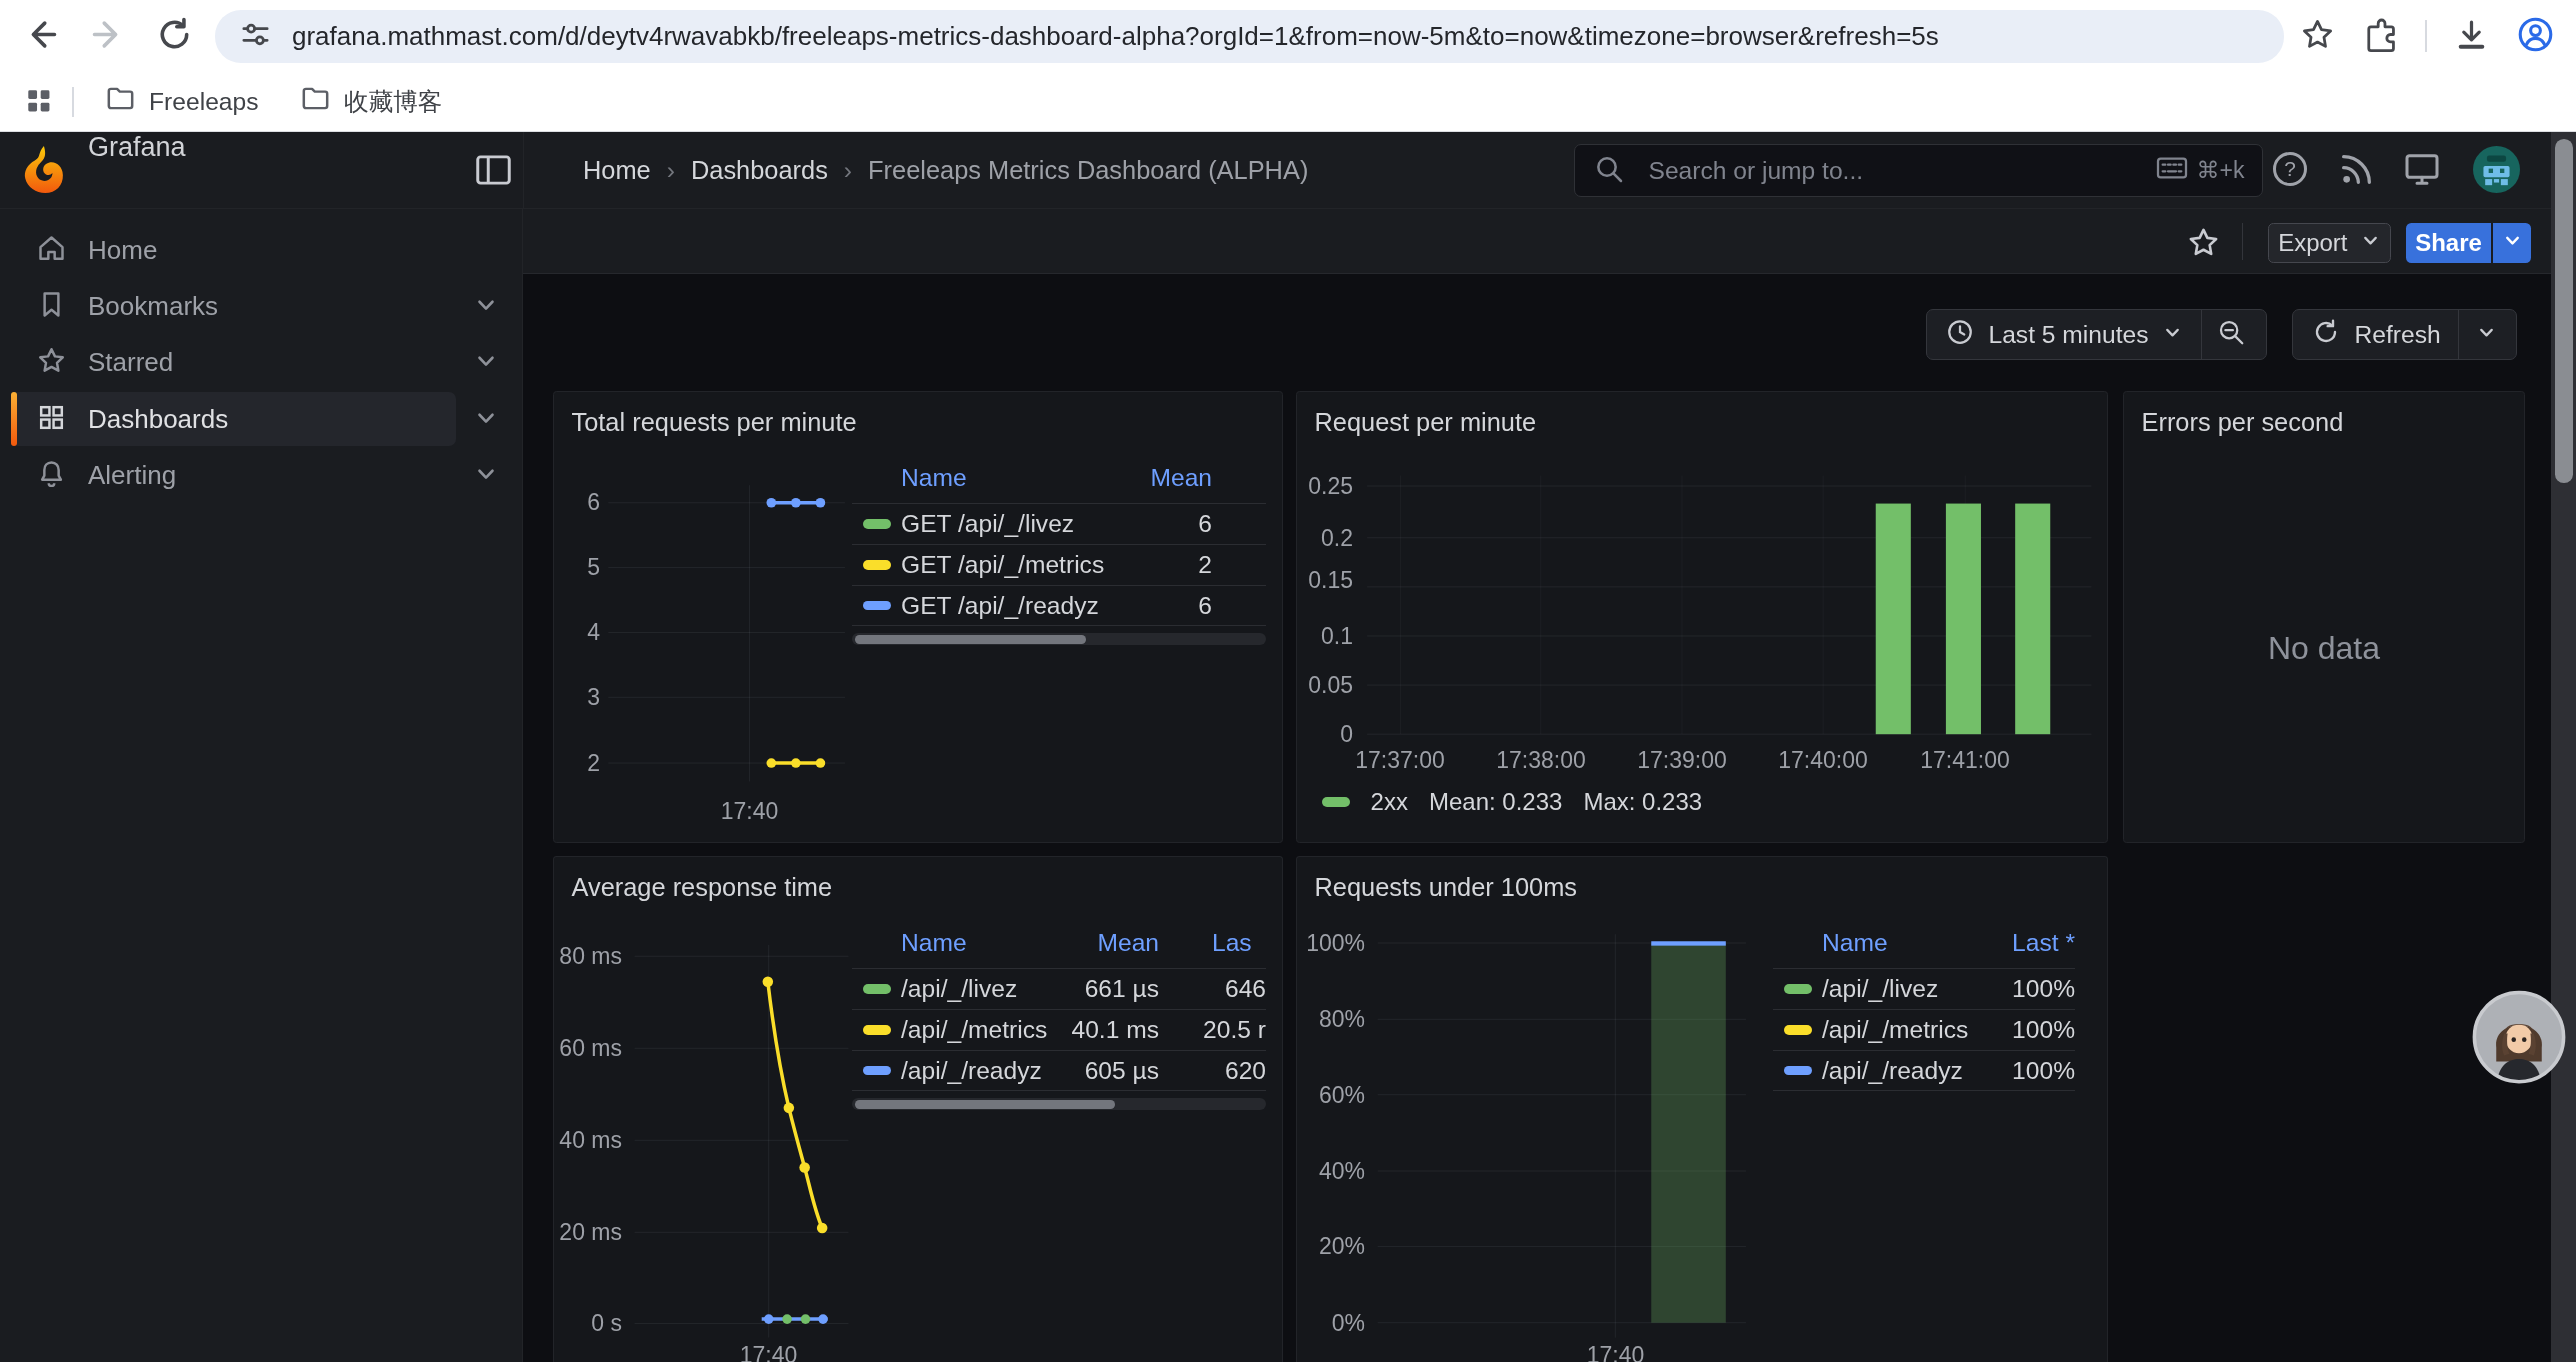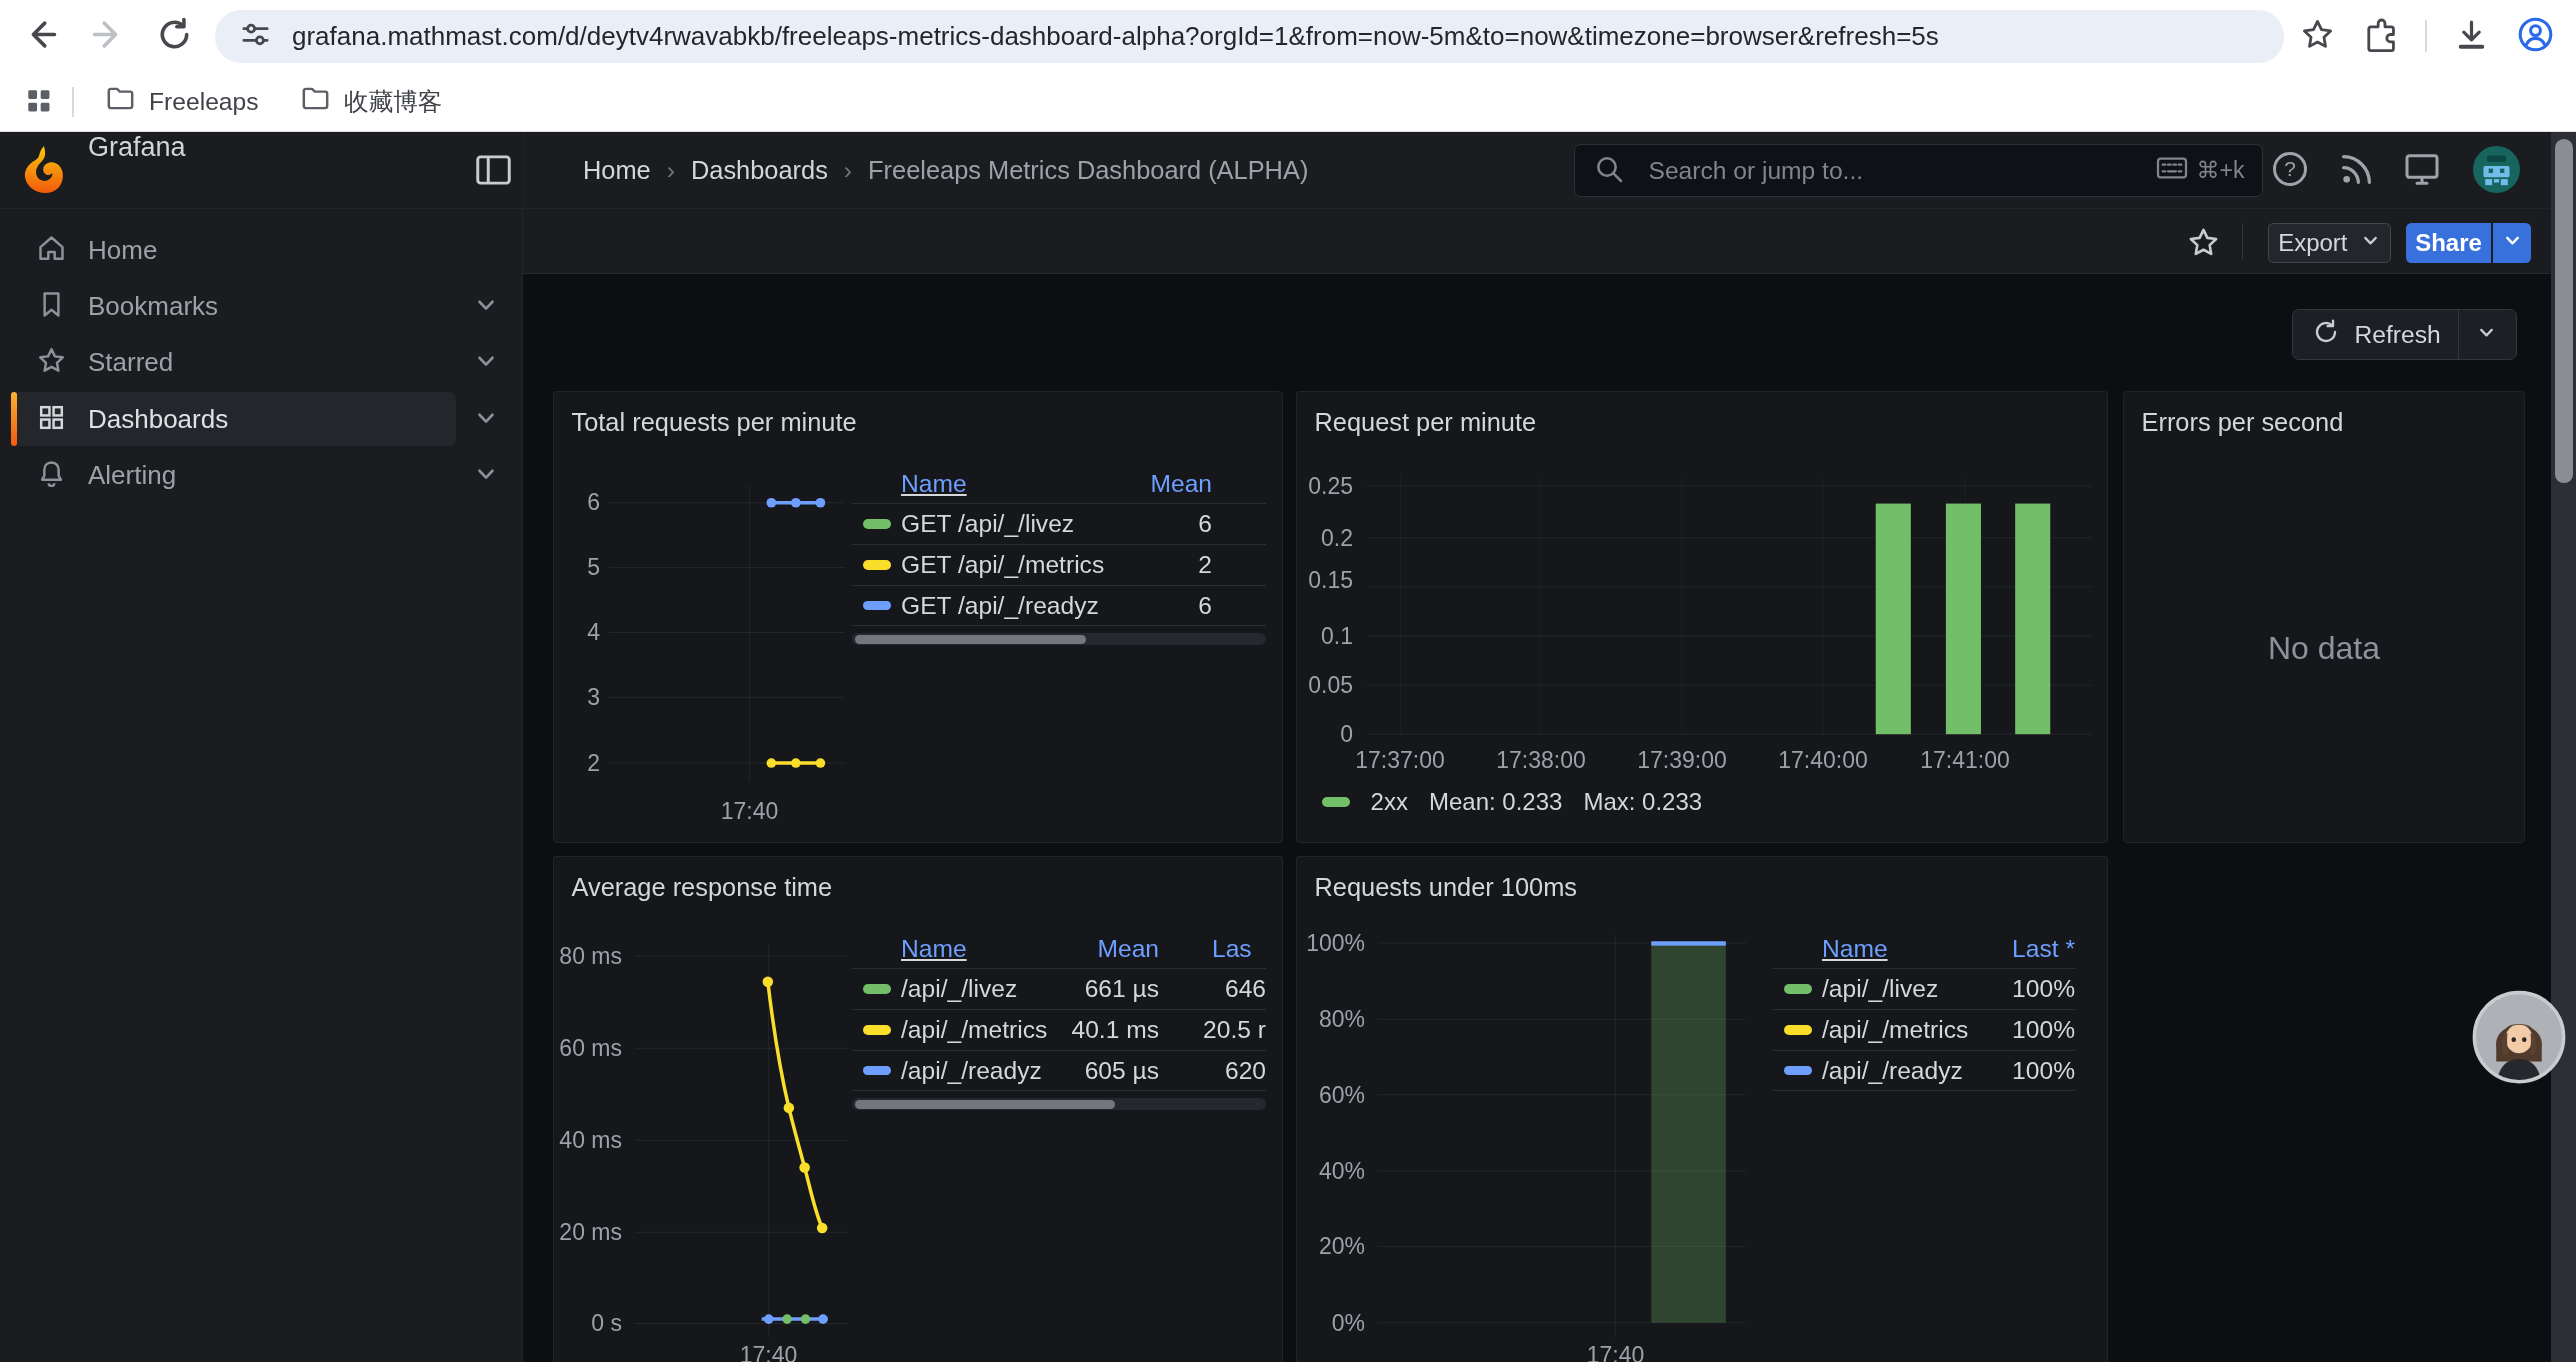--- a/index.html
+++ b/index.html
@@ -60,21 +60,21 @@
   .tb-ctl { top:309px; height:51px; background:#1D1F24; border:0.9px solid #34363C; border-radius:7px; display:flex; align-items:center; color:#D5D7DB; font-size:24.6px; }
   .tb-div { width:0.9px; height:49px; background:#34363C; }
 
   
   .panel { background:#15171B; border:0.9px solid #222429; border-radius:3.5px; overflow:hidden; }
   .p-title { position:absolute; left:17.5px; top:16px; font-size:25.4px; color:#D5D7DB; font-weight:500; }
   .ytick { position:absolute; height:28px; line-height:28px; font-size:23px; color:#9EA1A8; text-align:right; }
   .xtick { position:absolute; height:28px; line-height:28px; font-size:23px; color:#9EA1A8; text-align:center; }
 
   .legend { position:absolute; font-size:24.6px; color:#D5D7DB; }
-  .lg-head { height:39px; position:relative; display:flex; align-items:center;text-decoration:underline; }
+  .lg-head { height:39px; position:relative; display:flex; align-items:flex-start; }
   .lg-head .lg-name { color:#6E9FFF; font-weight:500; }
   .lg-head .lg-val, .lg-head .lg-last { color:#6E9FFF; font-weight:500; }
   .lg-row { height:41px; position:relative; display:flex; align-items:center; border-top:0.9px solid rgba(205,208,218,0.12); }
   .lg-row.last { border-bottom:0.9px solid rgba(205,208,218,0.12); }
   .lg-name { margin-left:49px; white-space:nowrap; }
   .lg-val { position:absolute; text-align:right; white-space:nowrap; }
   .lg-last { position:absolute; right:0; text-align:right; white-space:nowrap; }
   .dash { position:absolute; left:10.5px; width:28px; height:9.6px; border-radius:5.3px; }
   .dash-green { background:#73BF69; }
   .dash-yellow { background:#FADE2A; }
@@ -309,20 +309,39 @@
     <span>Share</span>
   </div>
   <div class="abs btn-share" style="left:2493px;top:223px;width:38px;border-radius:0 5.3px 5.3px 0">
     <span><svg width="21" height="21" viewBox="0 0 16 16">
           <path d="M4 6 L8 10.2 L12 6" fill="none" stroke="#FFFFFF" stroke-width="1.8" stroke-linecap="round" stroke-linejoin="round"></path>
         </svg></span>
   </div>
 
   <div class="abs gf-canvas"></div>
 
+  <div class="abs tb-ctl" style="left:1926px;width:341px">
+    <div style="display:flex;align-items:center;gap:14px;padding:0 17.5px;height:100%">
+      <span><svg width="30" height="30" viewBox="0 0 24 24">
+            <circle cx="12" cy="12" r="8.6" fill="none" stroke="#C9CBD1" stroke-width="1.8"></circle>
+            <path d="M12 7.4 V12 l3.4 2" fill="none" stroke="#C9CBD1" stroke-width="1.8" stroke-linecap="round"></path>
+          </svg></span>
+      <span>Last 5 minutes</span>
+      <span><svg width="21" height="21" viewBox="0 0 16 16">
+            <path d="M4 6 L8 10.2 L12 6" fill="none" stroke="#C9CBD1" stroke-width="1.7" stroke-linecap="round" stroke-linejoin="round"></path>
+          </svg></span>
+    </div>
+    <div class="tb-div"></div>
+    <div style="width:58px;display:flex;align-items:center;justify-content:center;height:100%">
+      <span><svg width="30" height="30" viewBox="0 0 24 24">
+            <circle cx="10.5" cy="10.5" r="6.5" fill="none" stroke="#C9CBD1" stroke-width="1.8"></circle>
+            <path d="M7.5 10.5 h6 M15.5 15.5 L21 21" stroke="#C9CBD1" stroke-width="1.8" stroke-linecap="round"></path>
+          </svg></span>
+    </div>
+  </div>
   <div class="abs tb-ctl" style="left:2292px;width:225px">
     <div style="display:flex;align-items:center;gap:14px;padding:0 17.5px;height:100%">
       <span><svg width="30" height="30" viewBox="0 0 24 24">
             <path d="M19.2 12 a7.2 7.2 0 1 1-2.2-5.2" fill="none" stroke="#C9CBD1" stroke-width="1.9" stroke-linecap="round"></path>
             <path d="M17.6 3 v4.3 h-4.3" fill="none" stroke="#C9CBD1" stroke-width="1.9" stroke-linecap="round" stroke-linejoin="round"></path>
           </svg></span>
       <span>Refresh</span>
     </div>
     <div class="tb-div"></div>
     <div style="width:54px;display:flex;align-items:center;justify-content:center;height:100%">

